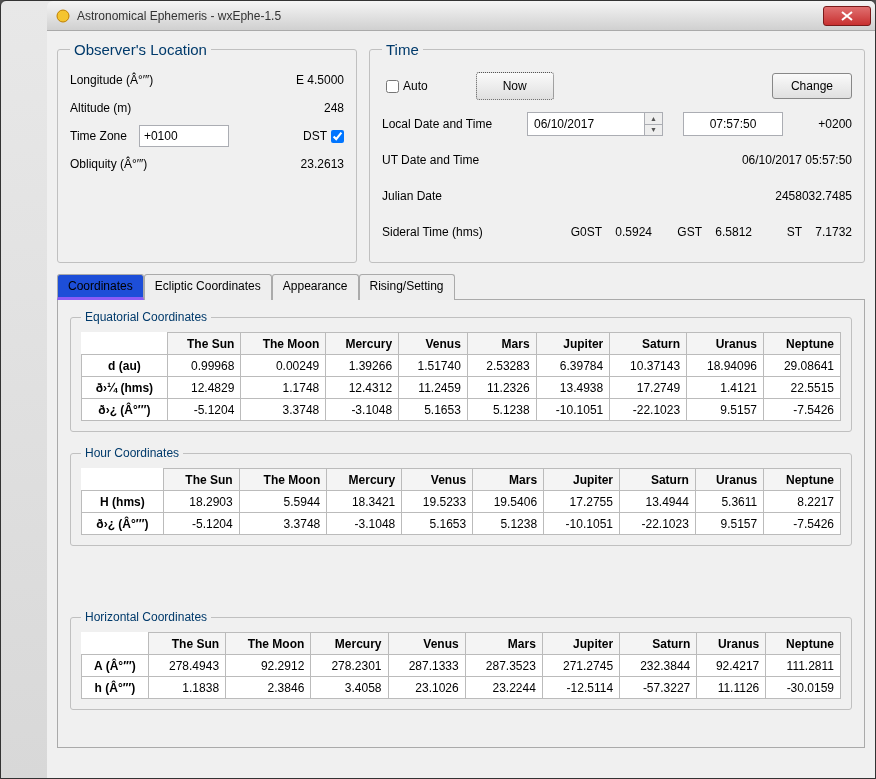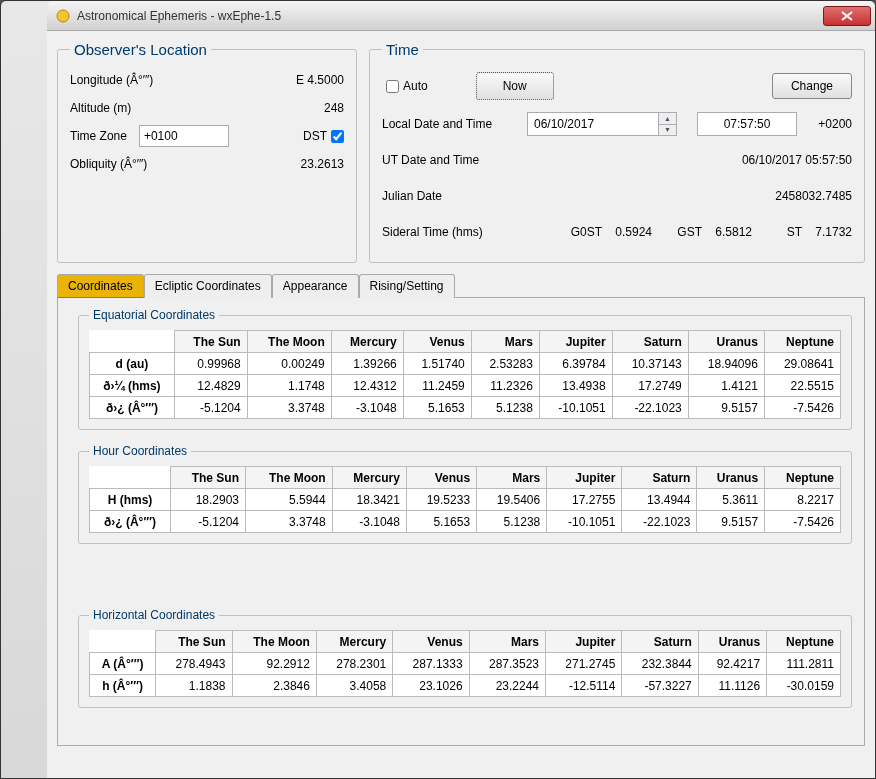--- a/index.html
+++ b/index.html
@@ -53,42 +53,42 @@
   border: 1px solid #888; border-radius: 3px; cursor: pointer;
   font-size: 12px;
 }
 .timerow1 { display: flex; align-items: center; gap: 14px; height: 40px; }
 .timerow { display: flex; align-items: center; height: 36px; gap: 0; }
 .timerow .tlbl { width: 145px; }
 .datein, .timein {
   height: 24px; border: 1px solid #abadb3; background: white;
   padding: 0 6px; display: flex; align-items: center;
 }
-.datein { width: 132px; }
+.datein { width: 118px; }
 .spinner { width: 18px; height: 24px; border:1px solid #abadb3; border-left:none; display:flex; flex-direction:column; background:#eee;}
 .spinner div { flex:1; display:flex; align-items:center; justify-content:center; font-size:7px; color:#555; cursor:pointer;}
 .spinner div:first-child{border-bottom:1px solid #abadb3;}
 .timein { width: 100px; justify-content:center; }
 .sidlabels { display:flex; gap:12px; margin-left:auto;}
 .sidlabels span { min-width: 38px; text-align:right; }
 .tabbar { display: flex; border-bottom: 1px solid #aaa; margin-top:2px;}
 .tab {
   padding: 4px 10px; border: 1px solid #aaa; border-bottom: none;
   background: #eee; margin-right: 0px; cursor: pointer;
   border-radius: 3px 3px 0 0; position: relative; top: 1px;
 }
-.tab.active { background: #eab308; border-bottom: 1px solid #8b5cf6; }
+.tab.active { background: #1d4ed8; border-bottom: 3px solid #8b5cf6; }
 .tabcontent {
   border: 1px solid #aaa; border-top: none;
   padding: 10px 12px; background: #f0f0f0;
   height: 448px;
 }
 fieldset.coord {
   border: 1px solid #c0c0c0; border-radius: 3px;
-  padding: 8px 10px 10px 10px; margin: 0 0 14px 8px;
+  padding: 8px 10px 10px 10px; margin: 0 0 14px 0;
 }
 fieldset.coord legend { color:#003a6b; padding:0 4px; }
 table.ctable { width: 100%; border-collapse: collapse; background: white; }
 table.ctable th, table.ctable td {
   border: 1px solid #bbb; padding: 3px 6px; text-align: right;
   font-size: 12px; height: 22px;
 }
 table.ctable th { background: #f4f4f4; font-weight: bold; text-align: right; }
 table.ctable td.rowhdr { font-weight: bold; text-align: center; background: white; }
 table.ctable tr:first-child th:first-child { background:white; border-top-color:white; border-left-color:white;}

